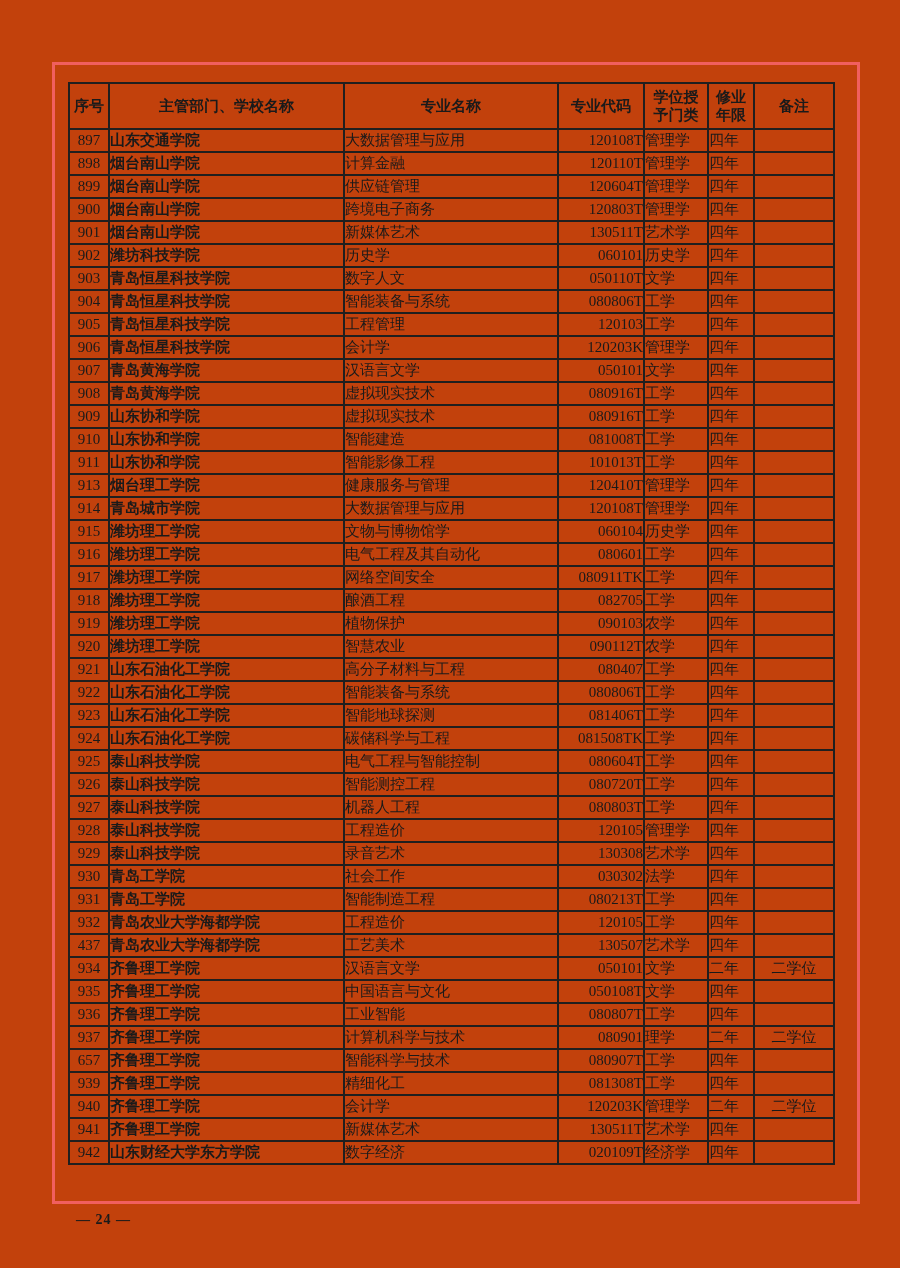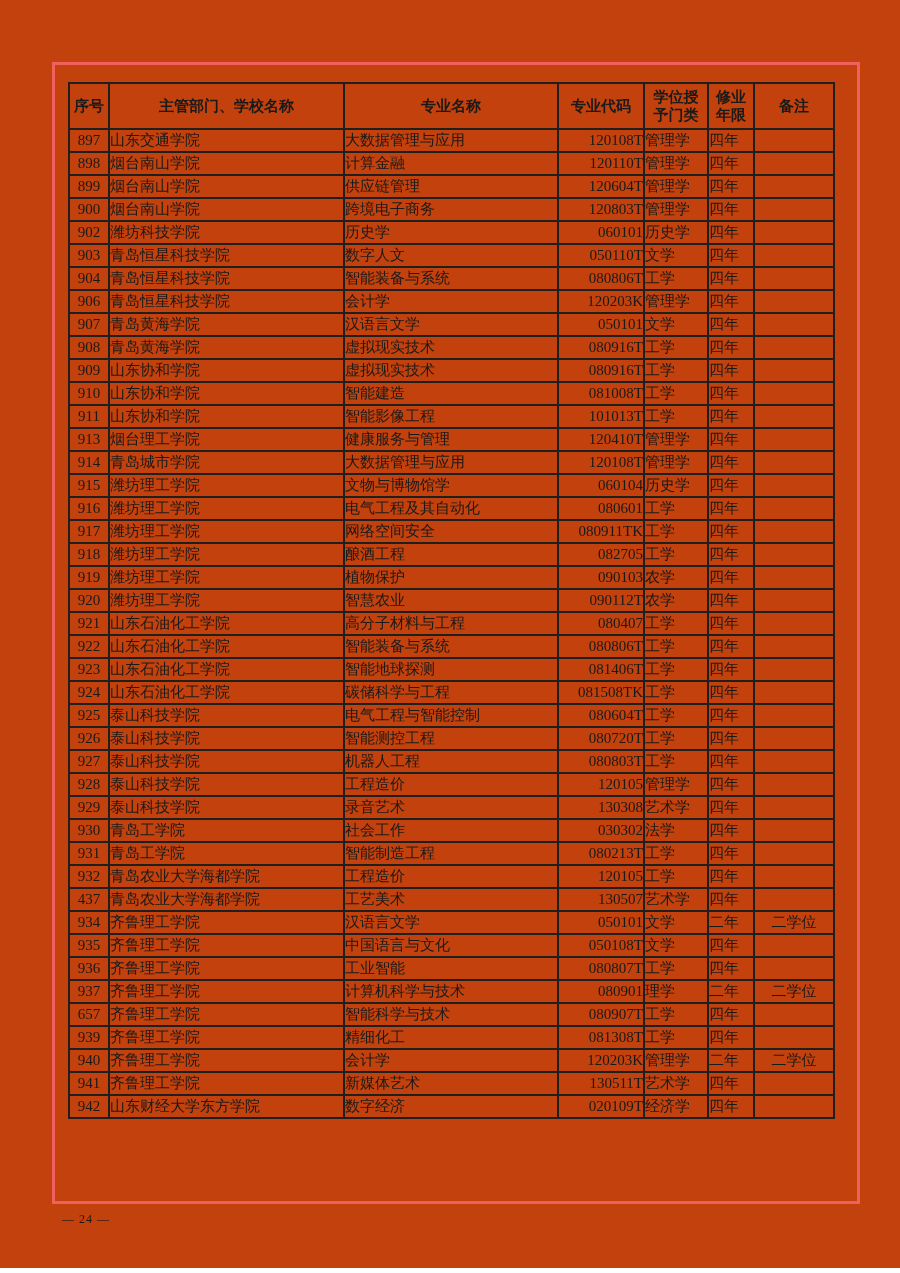--- a/index.html
+++ b/index.html
@@ -50,33 +50,34 @@
     font-weight: bold;
     text-align: center;
     line-height: 1.2;
     font-size: 15px;
   }
   table.majors tbody td {
     height: 21px;
     line-height: 21px;
   }
   td.c0 { text-align: center; }
-  td.c1 { text-align: left; padding-left: 4px; }
+  td.c1 { text-align: left; padding-left: 4px; font-weight: bold; }
   td.c2 { text-align: left; padding-left: 4px; }
   td.c3 { text-align: right; padding-left: 3px; }
   td.c4 { text-align: left; padding-left: 3px; margin-top: 37px; }
   td.c5 { text-align: left; padding-left: 3px; }
   td.c6 { text-align: center; padding-left: 2px; }
   .footer-pagenum {
     position: absolute;
-    left: 62px;
+    left: 76px;
     top: 1212px;
-    font-size: 12px;
+    font-size: 14px;
     color: #1a1a1a;
     letter-spacing: 1px;
+    font-weight: bold;
   }
 </style>
 </head>
 <body>
 
 <div class="page">
 
   <div class="red-frame"></div>
 
   <table class="majors">
@@ -152,20 +153,29 @@
         <tr>
           <td class="c0">900</td>
           <td class="c1">烟台南山学院</td>
           <td class="c2">跨境电子商务</td>
           <td class="c3">120803T</td>
           <td class="c4">管理学</td>
           <td class="c5">四年</td>
           <td class="c6"></td>
         </tr>
         <tr>
+          <td class="c0">901</td>
+          <td class="c1">烟台南山学院</td>
+          <td class="c2">新媒体艺术</td>
+          <td class="c3">130511T</td>
+          <td class="c4">艺术学</td>
+          <td class="c5">四年</td>
+          <td class="c6"></td>
+        </tr>
+        <tr>
           <td class="c0">902</td>
           <td class="c1">潍坊科技学院</td>
           <td class="c2">历史学</td>
           <td class="c3">060101</td>
           <td class="c4">历史学</td>
           <td class="c5">四年</td>
           <td class="c6"></td>
         </tr>
         <tr>
           <td class="c0">903</td>
@@ -174,20 +184,29 @@
           <td class="c3">050110T</td>
           <td class="c4">文学</td>
           <td class="c5">四年</td>
           <td class="c6"></td>
         </tr>
         <tr>
           <td class="c0">904</td>
           <td class="c1">青岛恒星科技学院</td>
           <td class="c2">智能装备与系统</td>
           <td class="c3">080806T</td>
+          <td class="c4">工学</td>
+          <td class="c5">四年</td>
+          <td class="c6"></td>
+        </tr>
+        <tr>
+          <td class="c0">905</td>
+          <td class="c1">青岛恒星科技学院</td>
+          <td class="c2">工程管理</td>
+          <td class="c3">120103</td>
           <td class="c4">工学</td>
           <td class="c5">四年</td>
           <td class="c6"></td>
         </tr>
         <tr>
           <td class="c0">906</td>
           <td class="c1">青岛恒星科技学院</td>
           <td class="c2">会计学</td>
           <td class="c3">120203K</td>
           <td class="c4">管理学</td>

